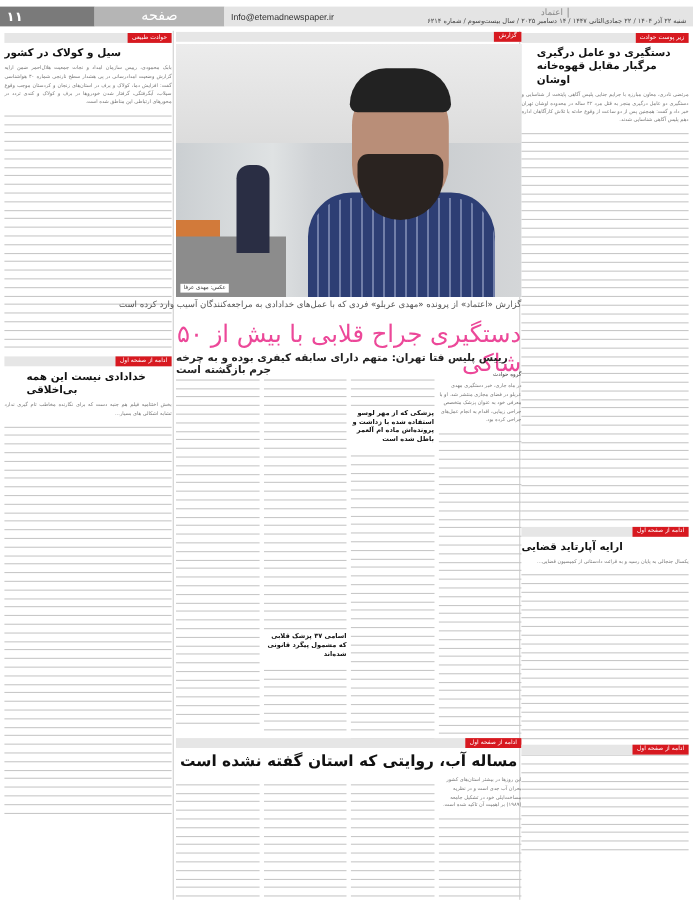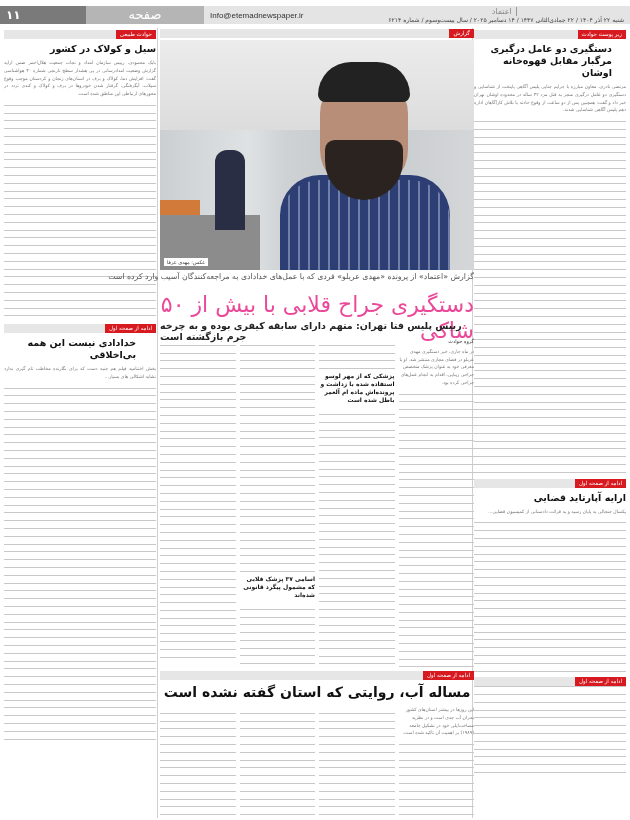--- a/index.html
+++ b/index.html
@@ -15,21 +15,21 @@
   .mh-logo { font-size: 8px; color: #888; border-right: 1px solid #999; padding-right: 4px; margin-right: 4px; }
 
   .col { position: absolute; top: 28px; font-size: 4.6px; line-height: 7.8px; text-align: justify; color: #555; }
   .col-left { left: 4px; width: 152px; }
   .col-right { left: 474px; width: 152px; }
 
   .tag { display: inline-block; background: #d71920; color: #fff; font-size: 5.5px; padding: 1px 4px; height: 9px; line-height: 7px; }
   .tagbar { background: #e6e6e6; height: 9px; margin: 2px 0; position: relative; }
   .tagbar .tag { position: absolute; right: 0; top: 0; }
 
-  .h-small { font-size: 9.5px; font-weight: bold; color: #111; text-align: right; line-height: 12px; margin: 4px 0; }
+  .h-small { font-size: 9.5px; font-weight: bold; color: #111; text-align: left; line-height: 12px; margin: 4px 0; }
   .body-text { color: #777; }
   .filler { display: block; height: 7.8px; border-bottom: 1.1px solid #c8c8c8; margin-bottom: 0; }
 
   .photo { position: absolute; left: 160px; top: 40px; width: 314px; height: 230px; overflow: hidden;
     background: linear-gradient(90deg, #cbcfd2 0%, #dfe2e3 28%, #cfd2d5 40%, #c5c9cc 60%, #d4d6d8 100%); }
   .photo .wall { position: absolute; left: 0; top: 0; width: 314px; height: 90px; background: linear-gradient(#ececec, #dcdcdc); }
   .photo .man-body { position: absolute; left: 120px; top: 135px; width: 170px; height: 100px; background: #2d3e74; border-radius: 40px 40px 0 0; }
   .photo .man-stripes { position: absolute; left: 120px; top: 140px; width: 170px; height: 95px; background: repeating-linear-gradient(90deg, transparent 0 8px, rgba(180,190,220,.5) 8px 10px); border-radius: 40px 40px 0 0; }
   .photo .man-head { position: absolute; left: 160px; top: 30px; width: 88px; height: 120px; background: #b98e78; border-radius: 44px 44px 40px 40px; }
   .photo .man-hair { position: absolute; left: 158px; top: 22px; width: 92px; height: 40px; background: #222; border-radius: 46px 46px 10px 10px; }

